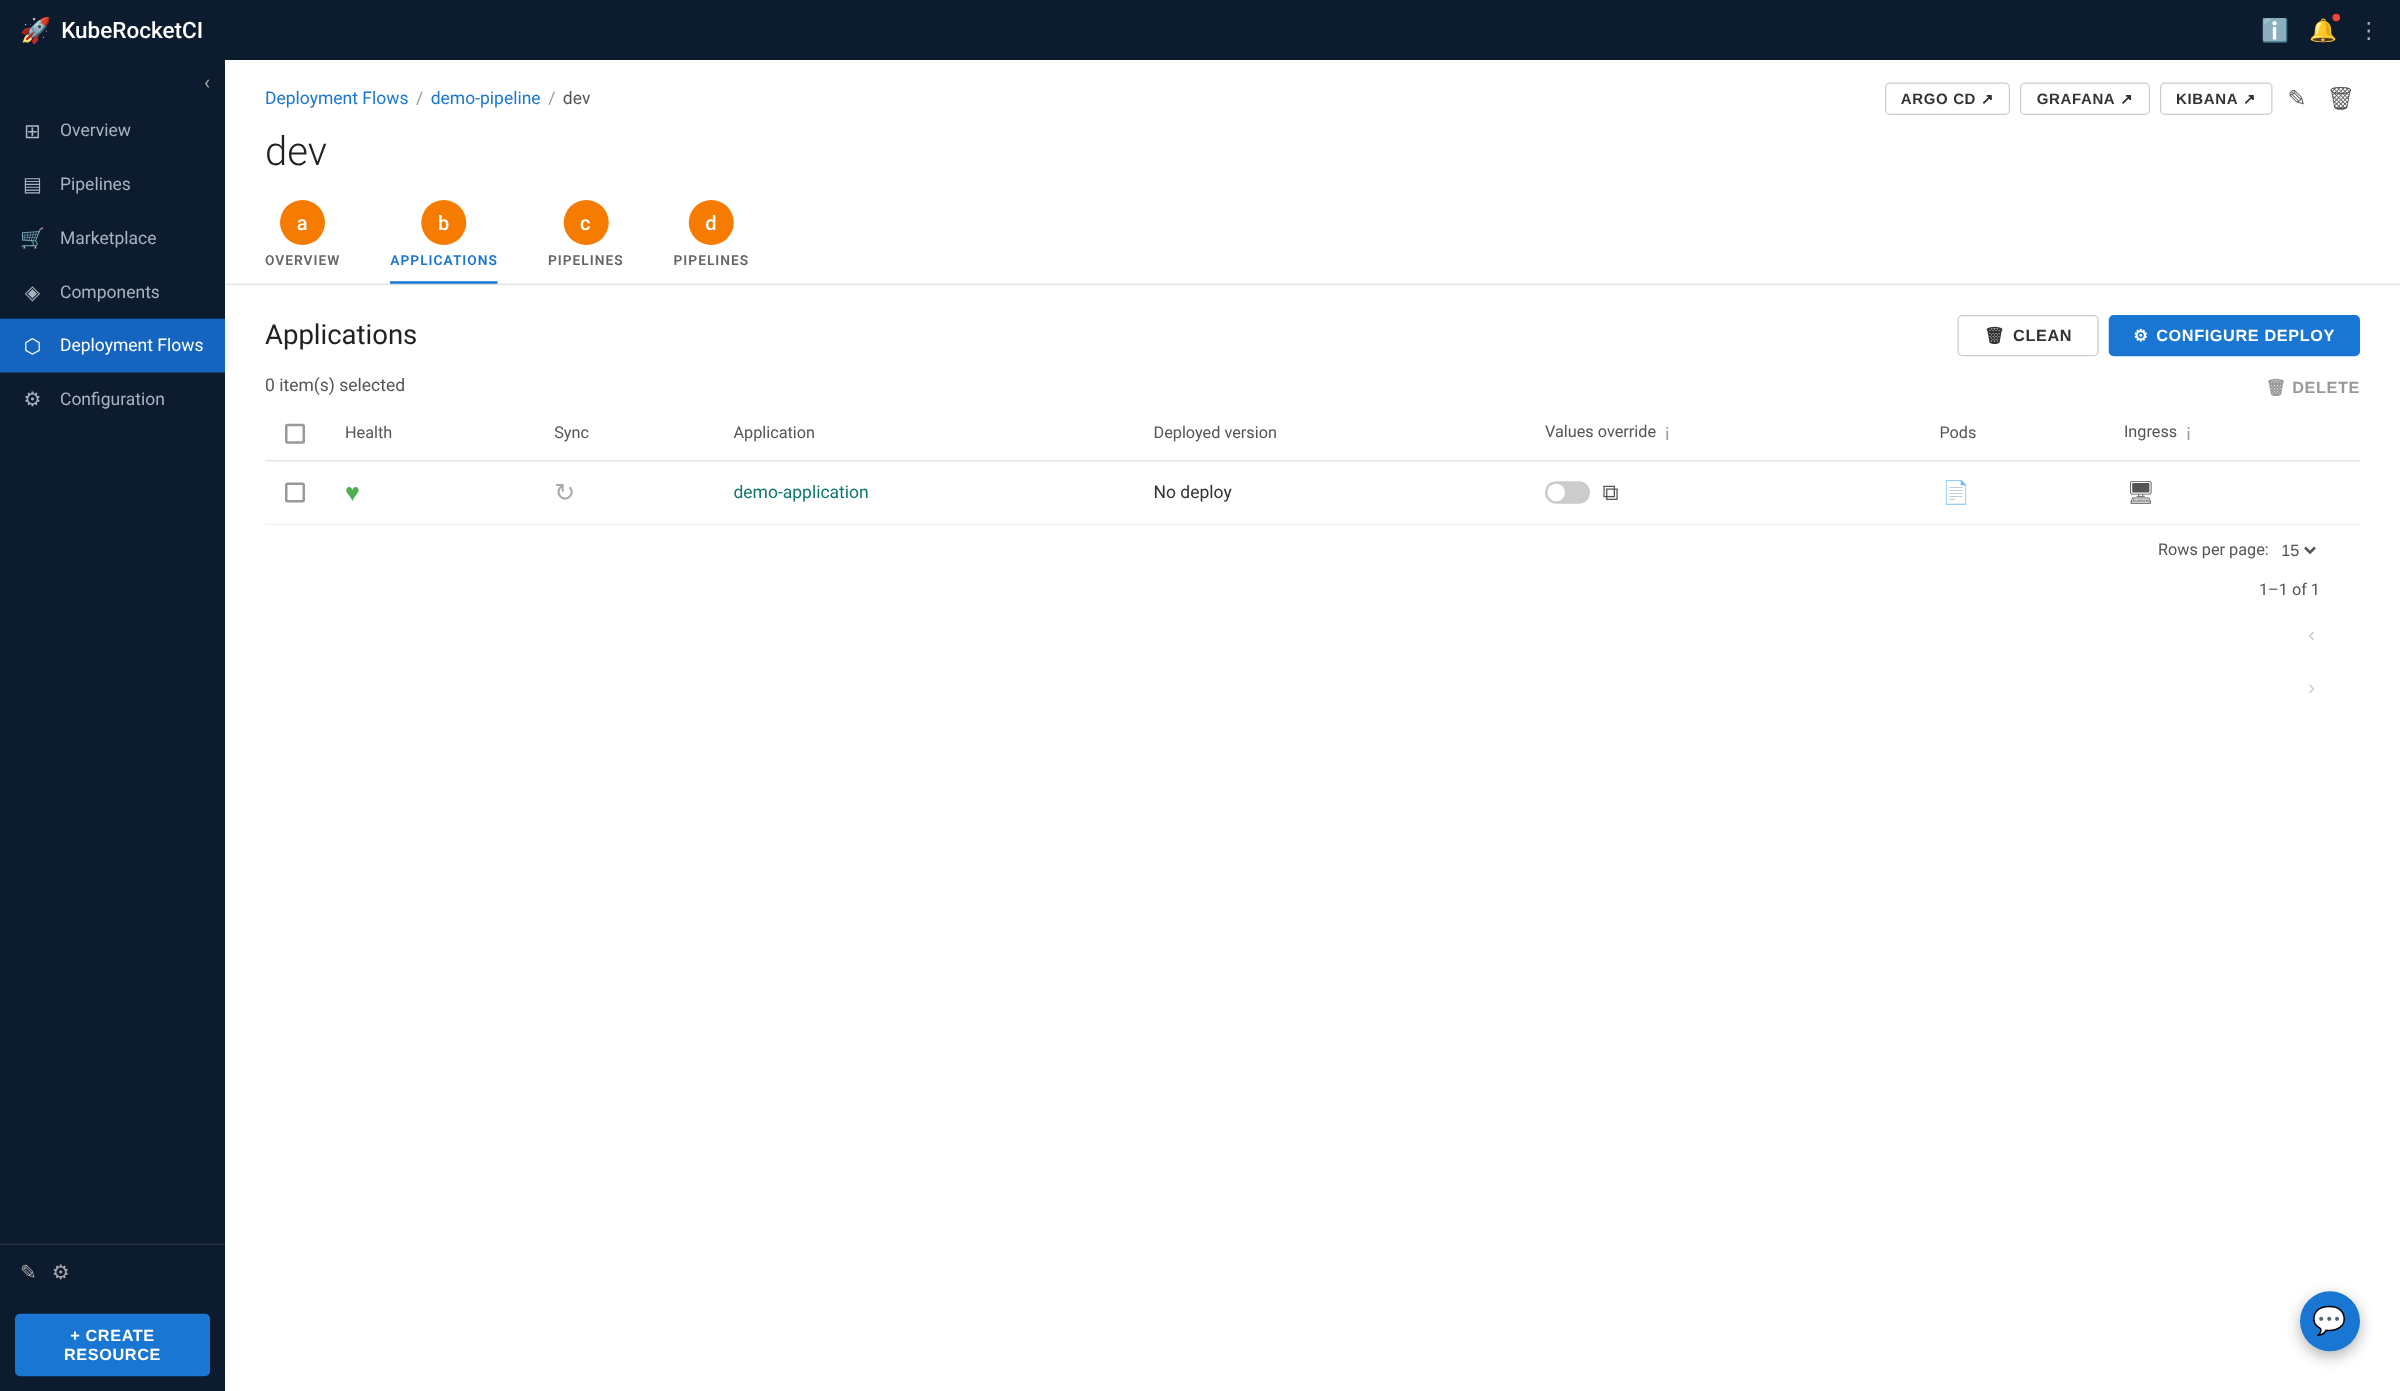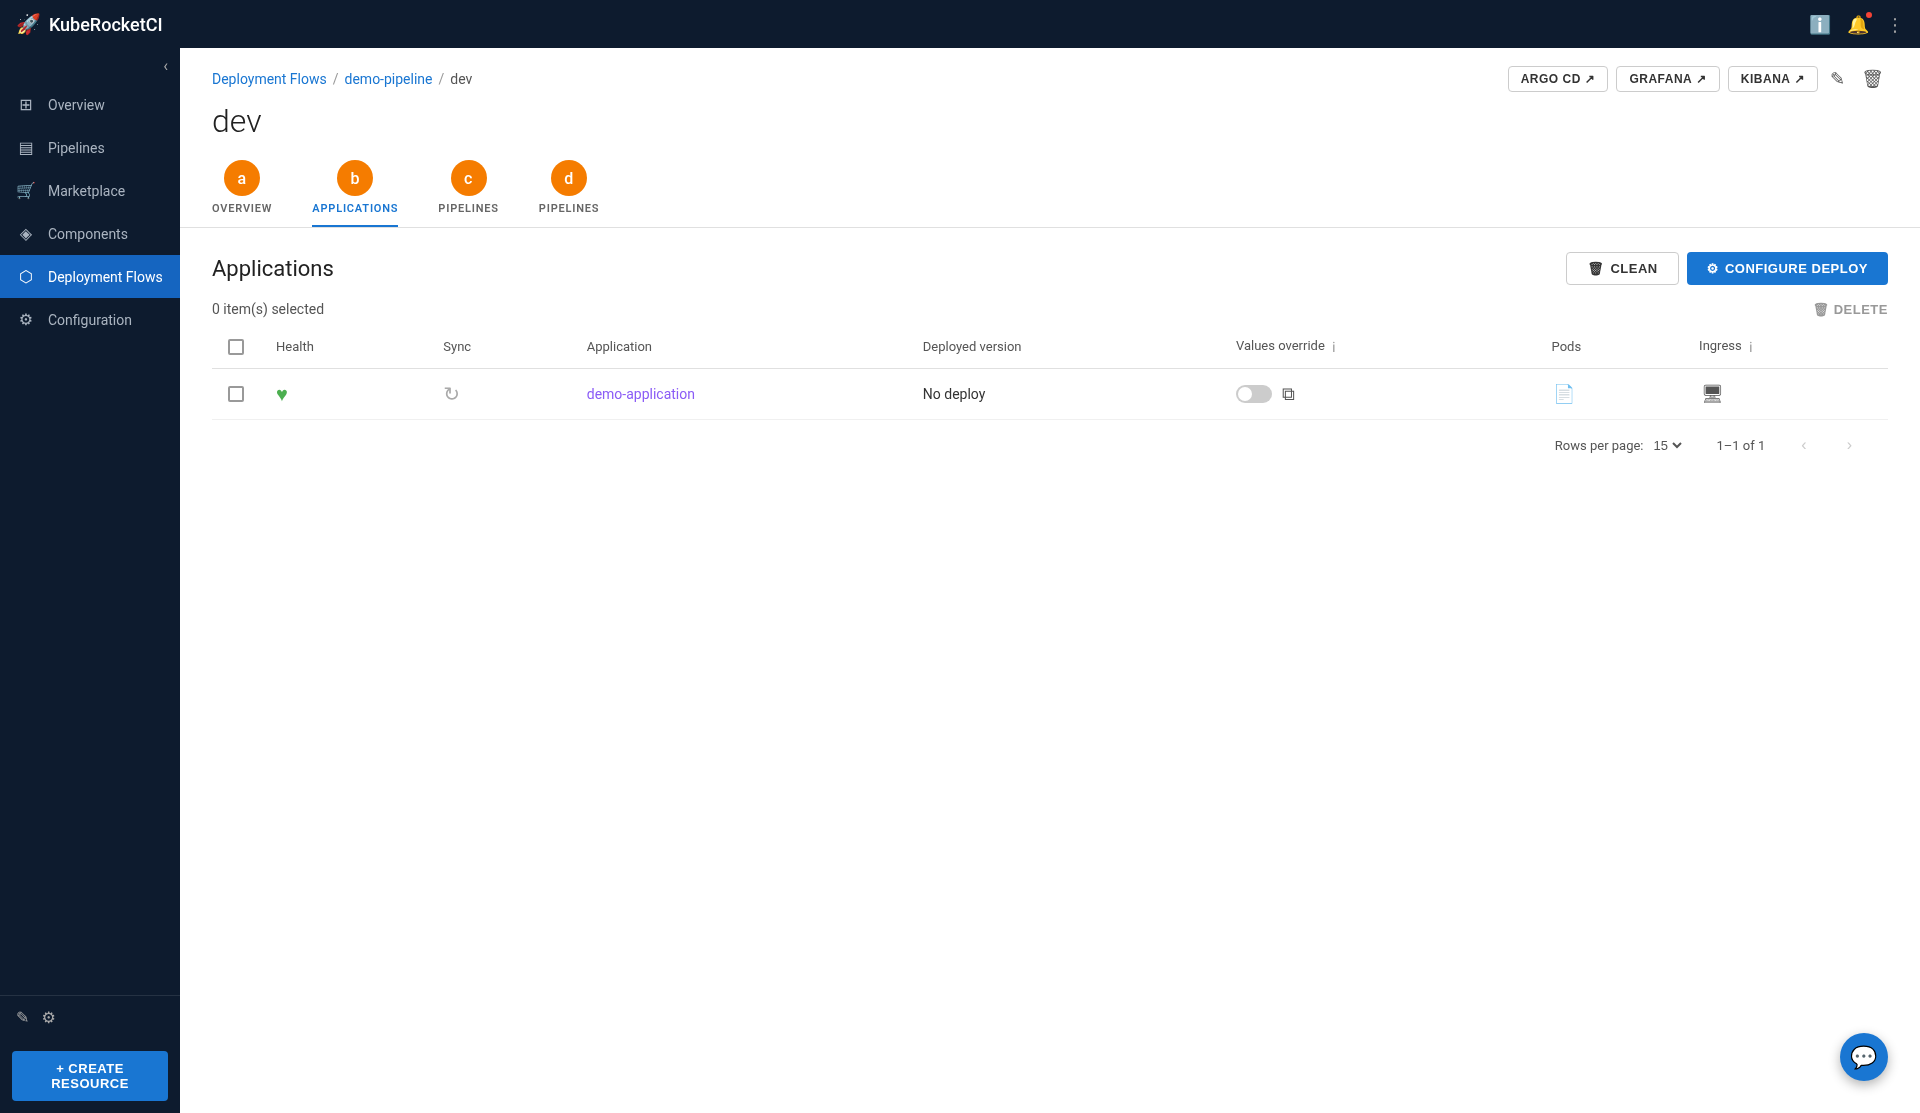--- a/index.html
+++ b/index.html
@@ -250,21 +250,21 @@
       width: 16px;
       height: 16px;
       border: 2px solid #999;
       border-radius: 2px;
       cursor: pointer;
       background: white;
     }
 
     .health-icon { color: #4caf50; font-size: 20px; }
     .sync-icon { color: #aaa; font-size: 20px; }
-    .app-link { color: #8b5cf6; cursor: pointer; text-decoration: none; }
+    .app-link { color: #0f766e; cursor: pointer; text-decoration: none; }
 
     
     .toggle {
       width: 36px;
       height: 18px;
       background: #ccc;
       border-radius: 9px;
       position: relative;
       cursor: pointer;
     }
@@ -285,26 +285,27 @@
       border: none;
       color: #555;
       cursor: pointer;
       font-size: 18px;
       padding: 2px;
     }
 
     
     .pagination {
       display: flex;
-      align-items: center;
+      align-items: flex-end;
       justify-content: flex-end;
-      gap: 32px;
+      gap: 16px;
       padding: 12px 32px;
       font-size: 13px;
       color: #555;
+      flex-direction: column;
     }
     .rows-per-page { display: flex; align-items: center; gap: 6px; }
     .rows-select {
       border: none;
       background: none;
       font-size: 13px;
       color: #555;
       cursor: pointer;
     }
     .page-nav-btn {

